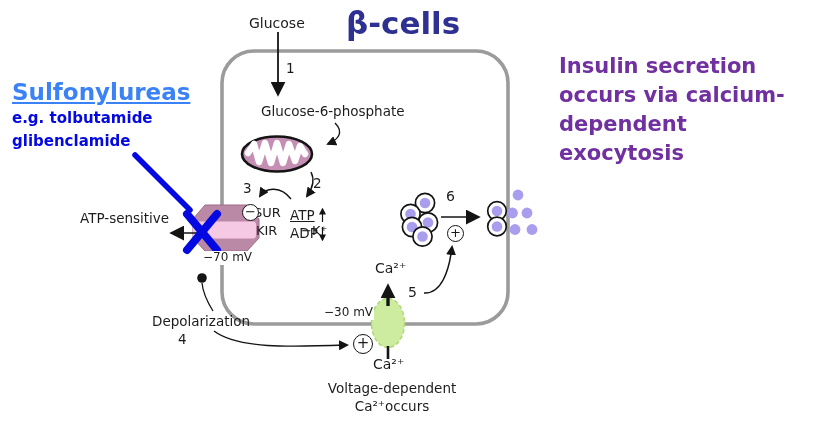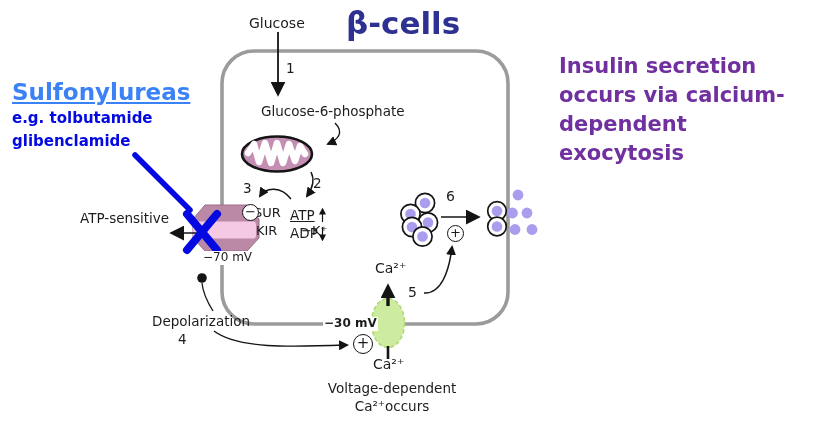--- a/index.html
+++ b/index.html
@@ -150,21 +150,21 @@
   <div class="lbl fs9 whitebg" style="left:202px;top:251px;">−70 mV</div>
 
   <div class="badge small" style="left:242px;top:204px;">−</div>
 
   <div class="lbl fs135 ralign" style="left:80px;top:211px;width:97px;">ATP-sensitive</div>
 
   <div class="lbl fs135" style="left:152px;top:314px;">Depolarization</div>
   <div class="lbl fs135" style="left:178px;top:332px;">4</div>
 
   <div class="badge big" style="left:353px;top:334px;">+</div>
-  <div class="lbl fs9 whitebg" style="left:323px;top:317px;font-weight:bold;">−30 mV</div>
+  <div class="lbl fs9 whitebg" style="left:323px;top:306px;">−30 mV</div>
 
   <div class="lbl fs14" style="left:375px;top:260px;">Ca²⁺</div>
   <div class="lbl fs14" style="left:373px;top:356px;">Ca²⁺</div>
   <div class="lbl fs14" style="left:408px;top:284px;">5</div>
 
   <div class="badge small" style="left:447px;top:225px;">+</div>
   <div class="lbl fs14" style="left:446px;top:188px;">6</div>
 
   <div class="lbl fs135 calign" style="left:302px;top:381px;width:180px;">Voltage-dependent</div>
   <div class="lbl fs135 calign" style="left:302px;top:399px;width:180px;">Ca²⁺occurs</div>

